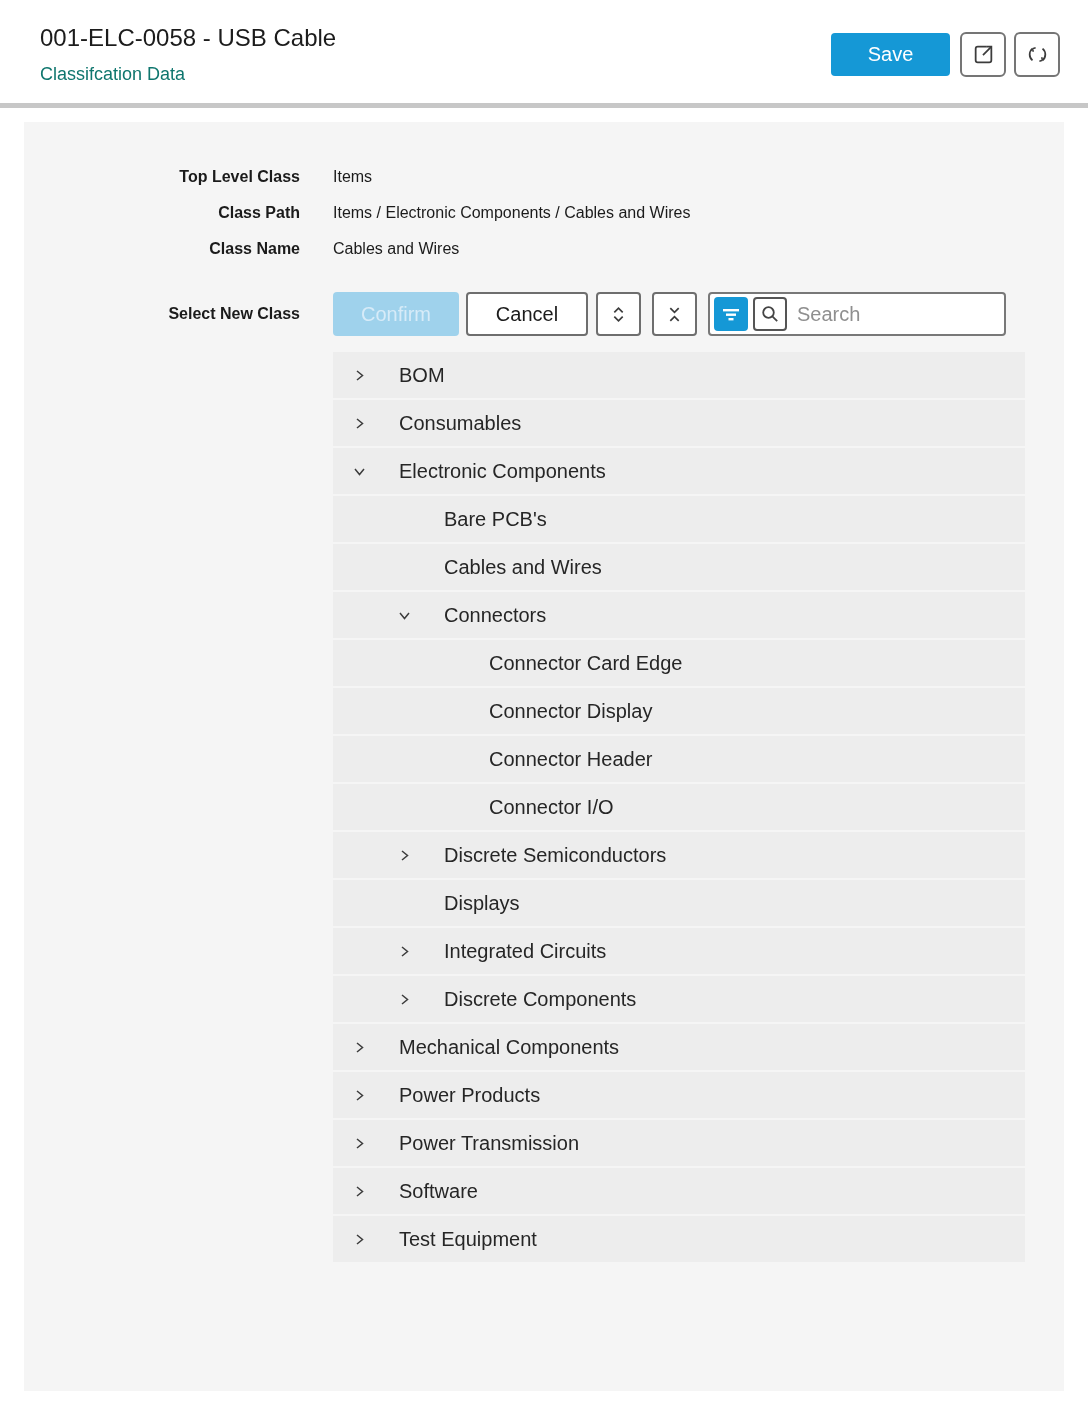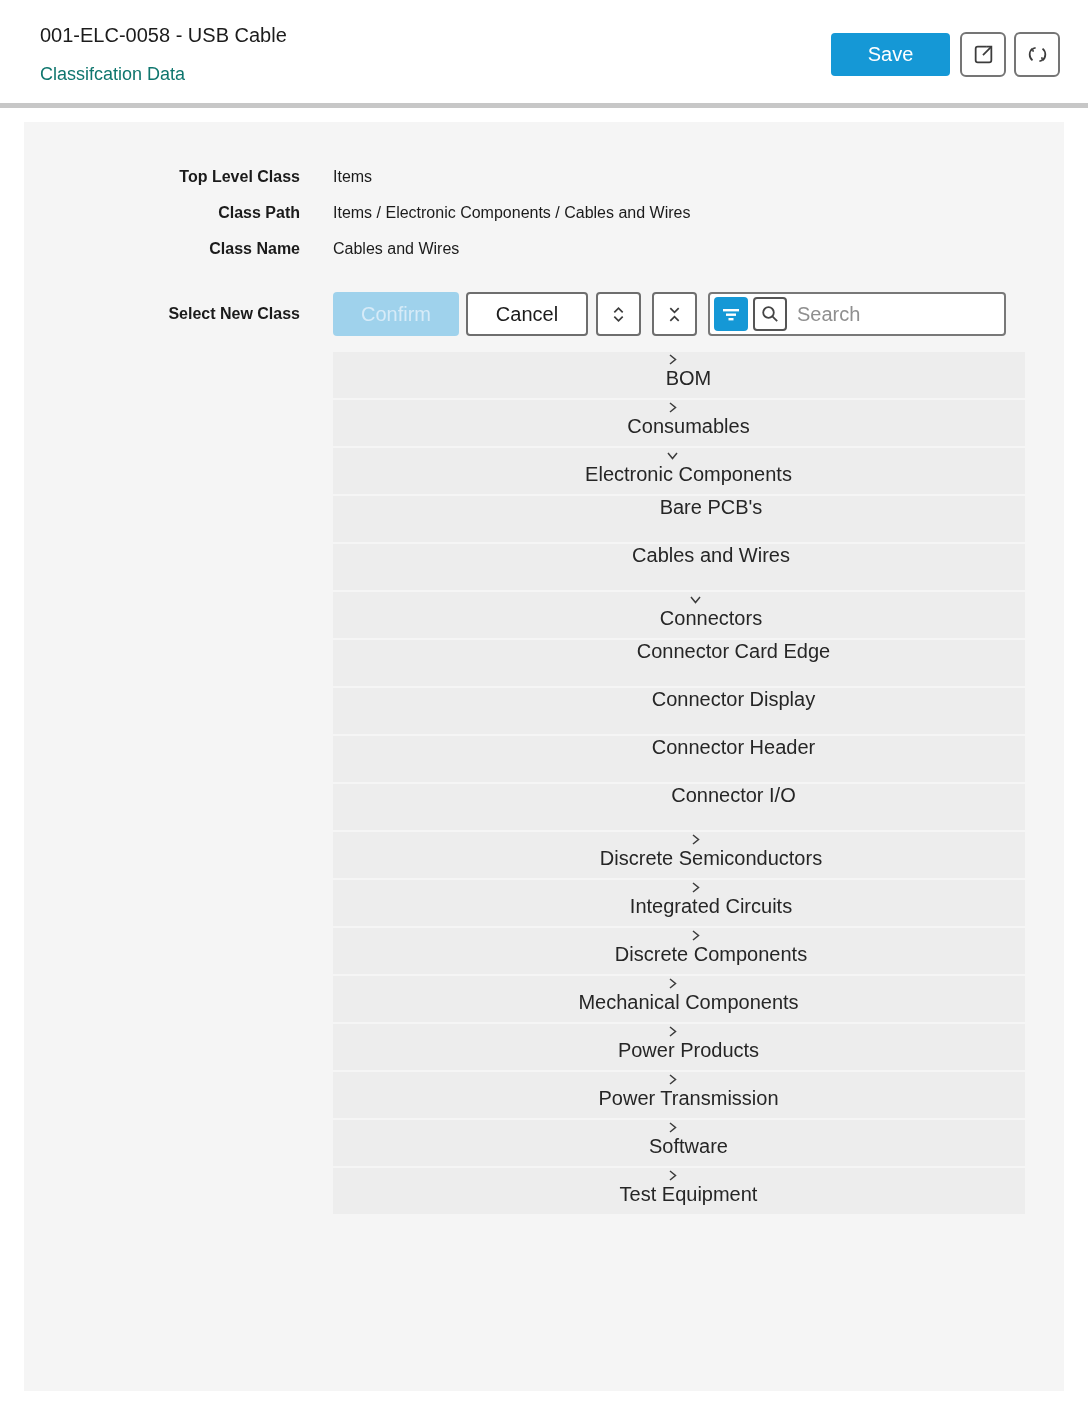--- a/index.html
+++ b/index.html
@@ -2,21 +2,21 @@
 <html><head>
 <meta charset="utf-8">
 <style>
   * { margin:0; padding:0; box-sizing:border-box; }
   html,body { width:1088px; height:1418px; background:#ffffff;
               font-family:"Liberation Sans", sans-serif; color:#1b1b1b; }
   .stage { position:relative; width:1088px; height:1418px; overflow:hidden; }
 
   
   .app-header { position:absolute; left:0; top:0; width:1088px; height:103px; background:#fff; }
-  .page-title { position:absolute; left:40px; top:24px; font-size:20px; color:#1c1c1c; }
+  .page-title { position:absolute; left:40px; top:24px; font-size:24px; color:#1c1c1c; }
   .page-subtitle { position:absolute; left:40px; top:64px; font-size:18px; color:#0f766e; }
   .save-btn { position:absolute; left:831px; top:33px; width:119px; height:43px;
               background:#1598d6; color:#ffffff; font-size:20px; border:none; border-radius:4px;
               font-family:inherit; cursor:pointer; }
   .hdr-icon-btn { position:absolute; top:32px; width:46px; height:45px; background:#fff;
                   border:2px solid #757575; border-radius:6px; display:flex; align-items:center;
                   justify-content:center; cursor:pointer; }
   .hdr-icon-btn.export { left:960px; }
   .hdr-icon-btn.refresh { left:1014px; }
   .hdr-divider { position:absolute; left:0; top:103px; width:1088px; height:5px; background:#c7c7c7; }
@@ -45,21 +45,21 @@
   .mag-btn { width:34px; height:34px; background:#fff; border:2px solid #555; border-radius:4px;
              display:flex; align-items:center; justify-content:center; flex:none; margin-left:5px;
              cursor:pointer; }
   .search-input { flex:1; min-width:0; border:none; outline:none; background:transparent;
                   font-size:20px; font-family:inherit; color:#1b1b1b; padding-left:10px; }
   .search-input::placeholder { color:#8f8f8f; opacity:1; }
 
   
   .class-tree { position:absolute; left:309px; top:230px; width:727px; }
   .tree-row { width:692px; height:46px; margin-bottom:2px; background:#ededed;
-              display:flex; align-items:center; font-size:20px; color:#262626; cursor:pointer;flex-direction:column; }
+              display:flex; align-items:center; font-size:20px; color:#262626; cursor:pointer; }
   .twisty { width:47px; flex:none; display:flex; align-items:center; }
   .tree-label { white-space:nowrap; }
   svg { display:block; }
 </style>
 </head>
 <body>
 
 <div class="stage">
 
   <div class="app-header">
@@ -240,20 +240,27 @@
         <svg width="15" height="15" viewBox="0 0 15 15" fill="none" stroke="#3c3c3c" stroke-width="1.5">
           <polyline points="5,3 10.5,7.5 5,12"></polyline>
         </svg>
       </span>
 
     </span>
     <span class="tree-label lbl">Discrete Semiconductors</span>
   </div>
         <div class="tree-row" style="padding-left: 64px;">
     <span class="twisty">
+      
+      
+    </span>
+    <span class="tree-label lbl">Displays</span>
+  </div>
+        <div class="tree-row" style="padding-left: 64px;">
+    <span class="twisty">
       <span>
         <svg width="15" height="15" viewBox="0 0 15 15" fill="none" stroke="#3c3c3c" stroke-width="1.5">
           <polyline points="5,3 10.5,7.5 5,12"></polyline>
         </svg>
       </span>
 
     </span>
     <span class="tree-label lbl">Integrated Circuits</span>
   </div>
         <div class="tree-row" style="padding-left: 64px;">

